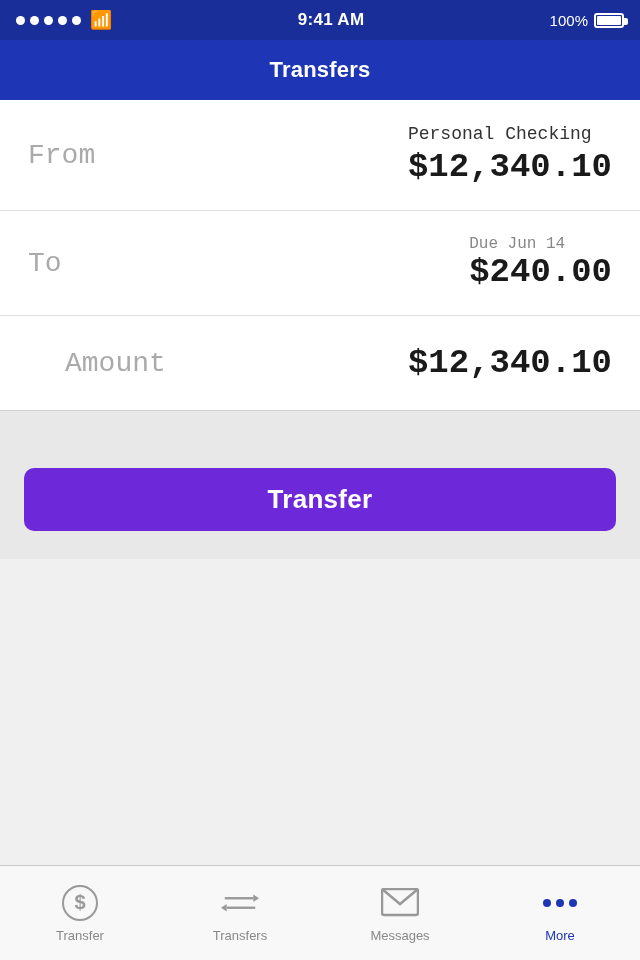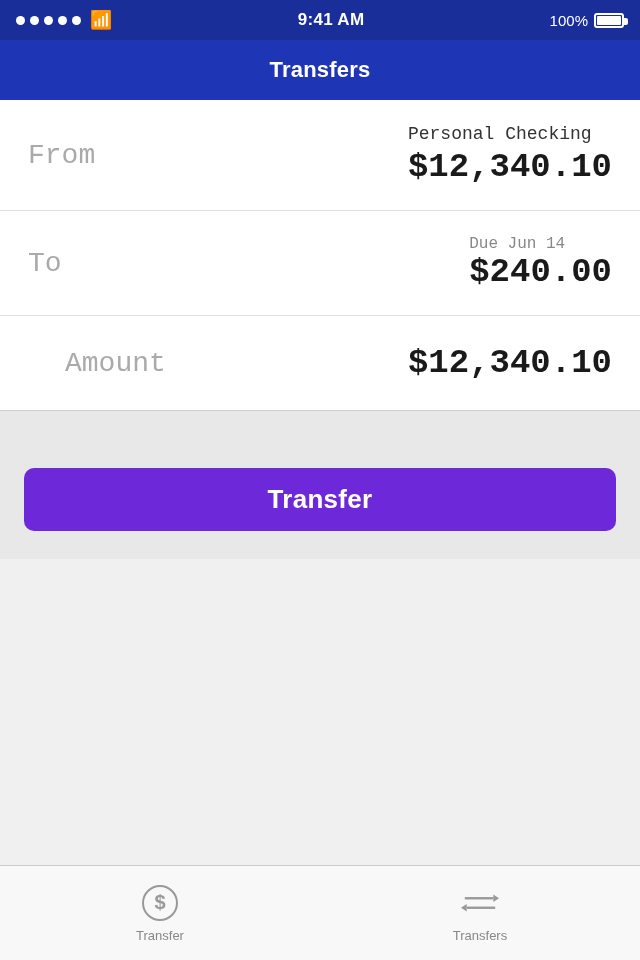--- a/index.html
+++ b/index.html
@@ -331,15 +331,34 @@
       <svg width="40" height="30" viewBox="0 0 40 30">
         <line x1="4" y1="10" x2="34" y2="10" stroke="#999" stroke-width="2.5"></line>
         <polygon points="34,6 40,10 34,14" fill="#999"></polygon>
         <line x1="36" y1="20" x2="6" y2="20" stroke="#999" stroke-width="2.5"></line>
         <polygon points="6,16 0,20 6,24" fill="#999"></polygon>
       </svg>
     </div>
     <span class="tab-label">Transfers</span>
   </div>
 
-
+  <div class="tab-item">
+    <div class="tab-icon">
+      <svg width="38" height="30" viewBox="0 0 38 30">
+        <rect x="1" y="1" width="36" height="26" rx="2" ry="2" fill="none" stroke="#999" stroke-width="2.5"></rect>
+        <polyline points="1,1 19,16 37,1" fill="none" stroke="#999" stroke-width="2.5"></polyline>
+      </svg>
+    </div>
+    <span class="tab-label">Messages</span>
+  </div>
+
+  <div class="tab-item">
+    <div class="tab-icon">
+      <div class="icon-dots">
+        <div class="dot-blue"></div>
+        <div class="dot-blue"></div>
+        <div class="dot-blue"></div>
+      </div>
+    </div>
+    <span class="tab-label-active">More</span>
+  </div>
 
 </div>
 
 </body></html>

